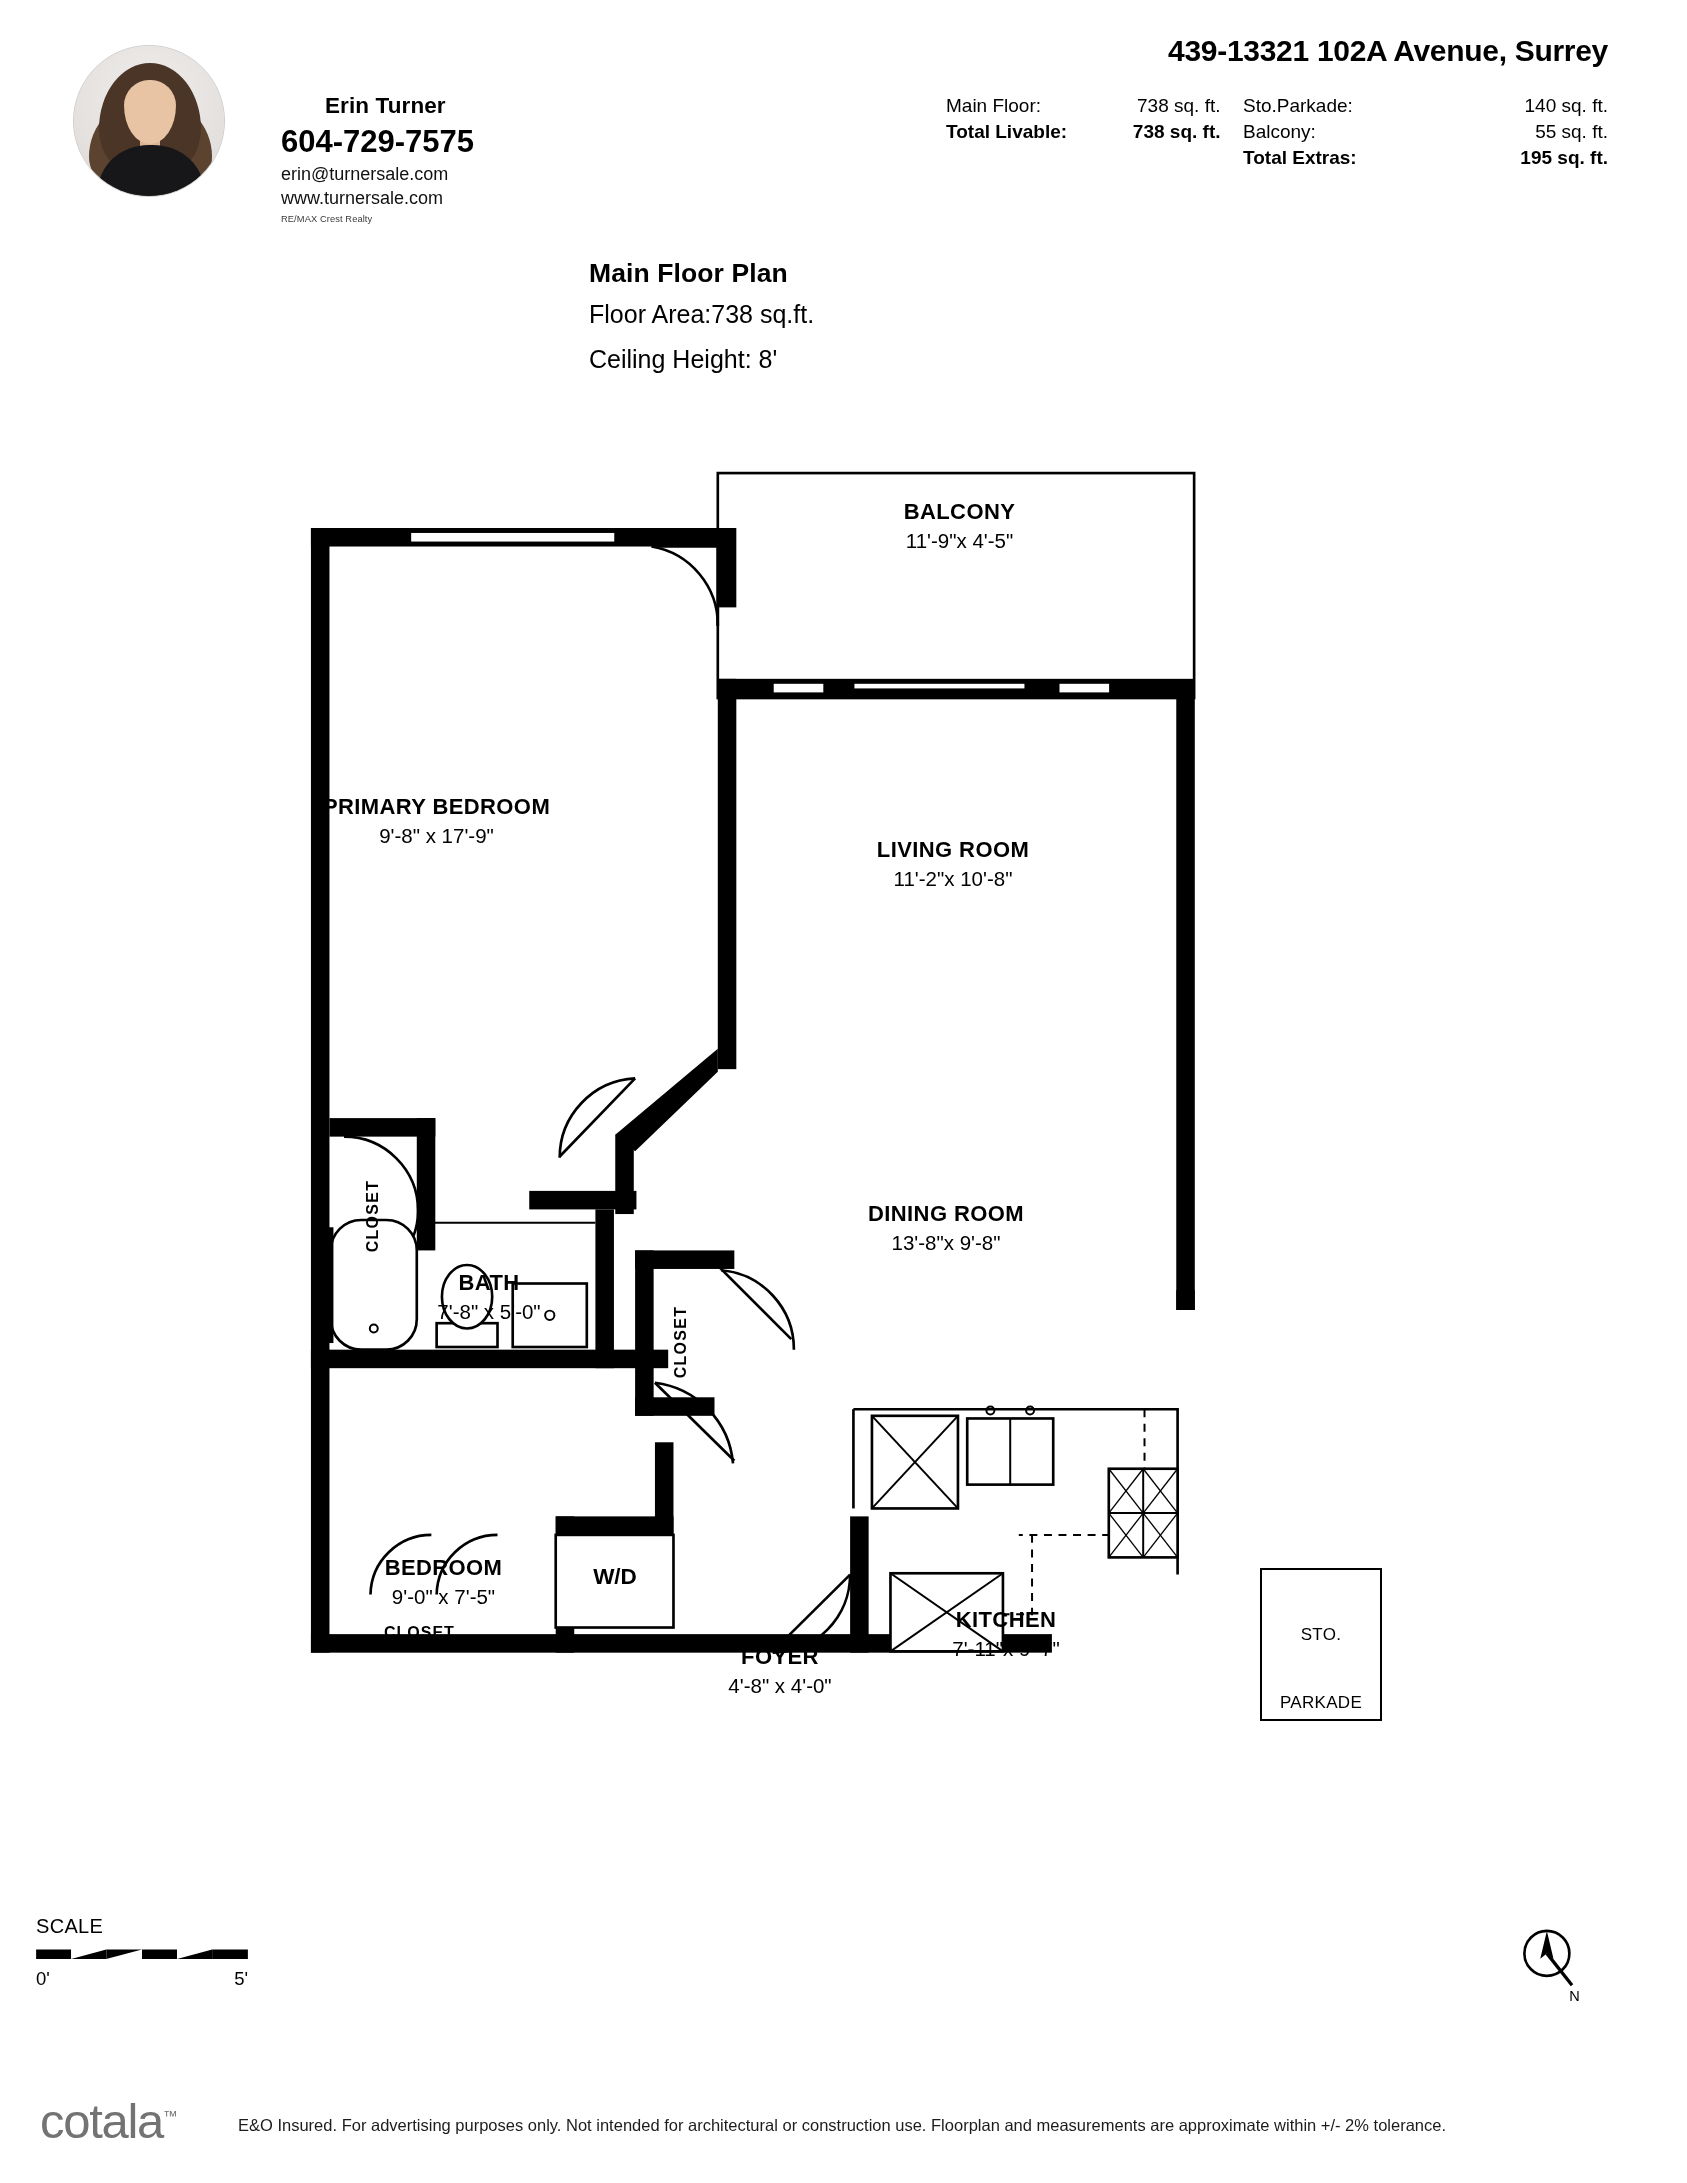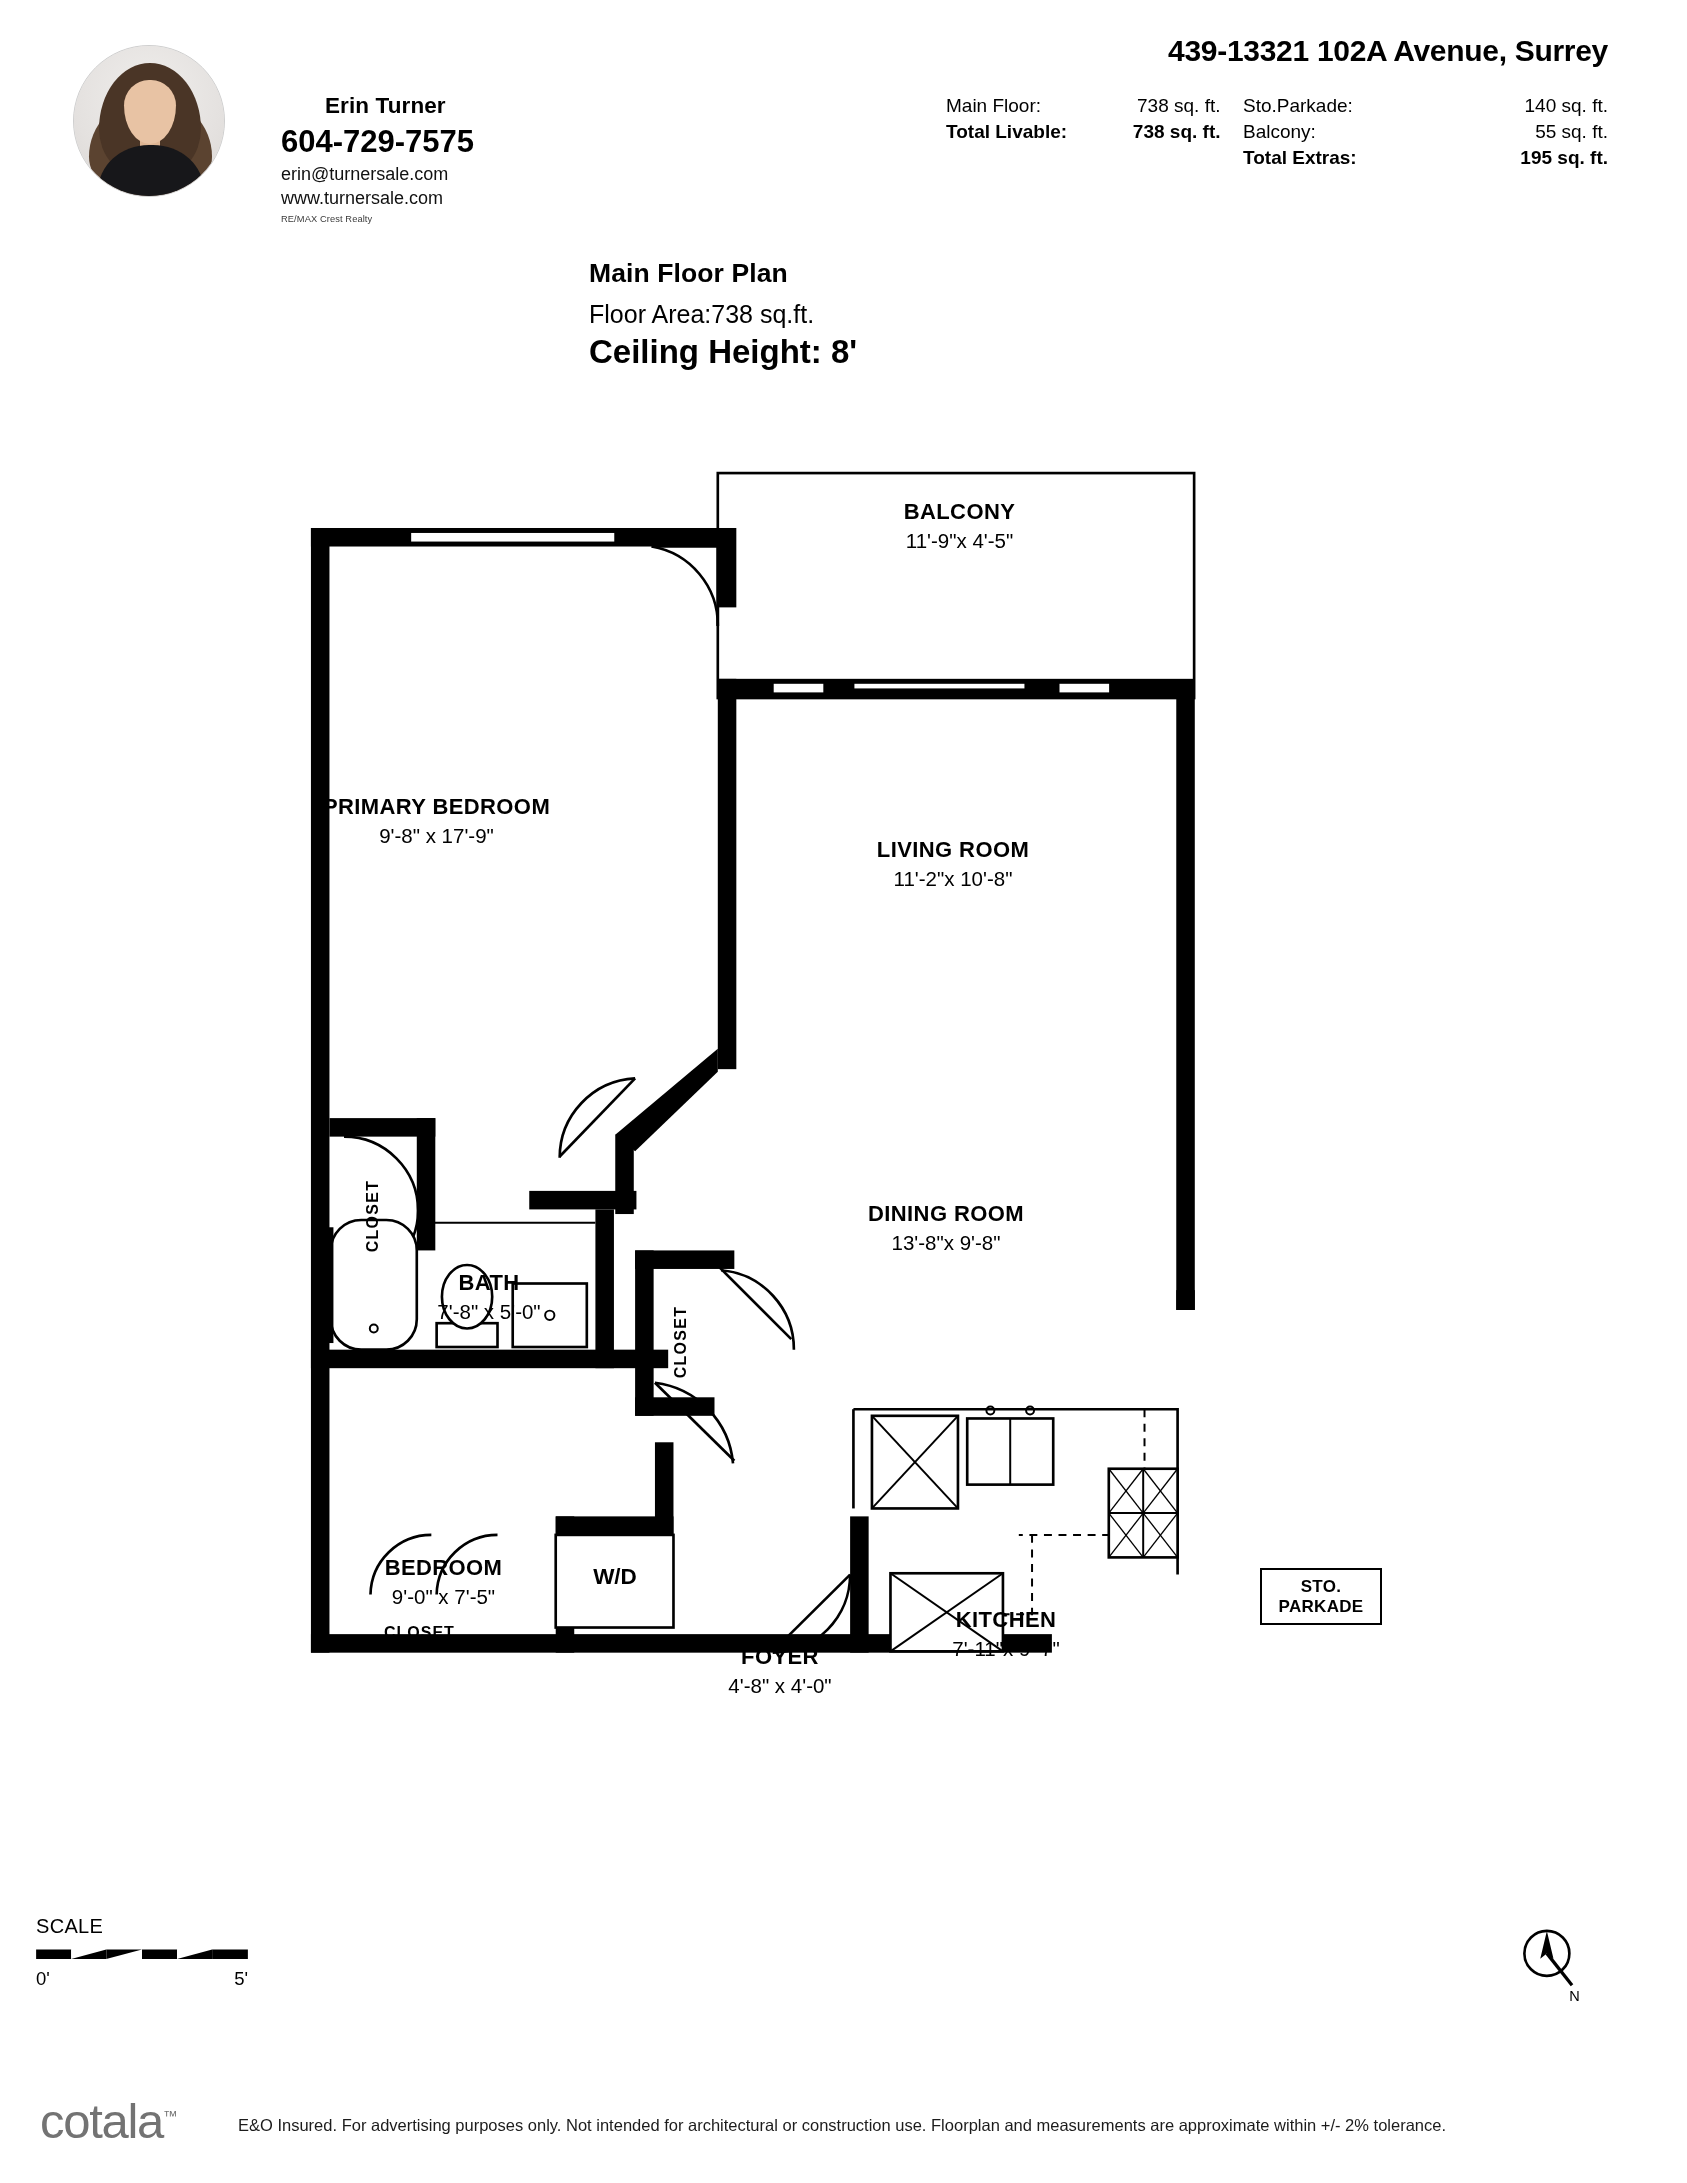--- a/index.html
+++ b/index.html
@@ -65,21 +65,21 @@
   .col-r-val   { text-align:right; }
   .b { font-weight:bold; }
 
   
   #title-block { position:absolute; left:589px; top:258px; }
   #plan-title {
     font-size:26.5px; font-weight:bold; 
     text-underline-offset:4.6px; letter-spacing:0.1px;
   }
   #floor-area { font-size:25px; margin-top:10.6px; }
-  #ceiling-height { font-size:33px; margin-top:4px;font-weight:bold; }
+  #ceiling-height { font-size:25px; margin-top:16px; }
 
   
   #plan { position:absolute; left:0; top:410px; width:1687px; height:1489px; }
   .room-lbl { position:absolute; text-align:center; }
   .room-name { font-size:22px; font-weight:bold; letter-spacing:0.4px; white-space:nowrap; }
   .room-dim  { font-size:20.5px; margin-top:4px; white-space:nowrap; }
 
   .vlabel { position:absolute; font-size:16px; font-weight:bold; letter-spacing:1.3px;
             transform-origin:center; }
 
@@ -96,21 +96,21 @@
 
   #footer-bar { position:absolute; left:0; bottom:0; width:1687px; height:112px; }
   #brand { position:absolute; left:40px; bottom:34px; font-size:49px; letter-spacing:-1.3px; color:#737373; font-weight:400;text-align:right;}
   #brand .tm { font-size:14.6px; vertical-align:super; letter-spacing:0; }
   #disclaimer { position:absolute; left:238px; bottom:48px; font-size:16.5px; color:#1c1c1c; }
 
   #sto-parkade-box {
     position:absolute; border:2px solid #000; background:#fff;
     text-align:center; padding:6.6px 9.3px;
   }
-  #sto-parkade-box div { font-size:17px; font-weight:bold; letter-spacing:0.3px;}
+  #sto-parkade-box div { font-size:17px; font-weight:normal; letter-spacing:0.3px;margin-top:48px;}
 </style>
 </head>
 <body>
 
 <div id="header">
 
   <div id="agent-photo">
     <div class="bg"></div>
     <div class="hair2"></div>
     <div class="hair"></div>

